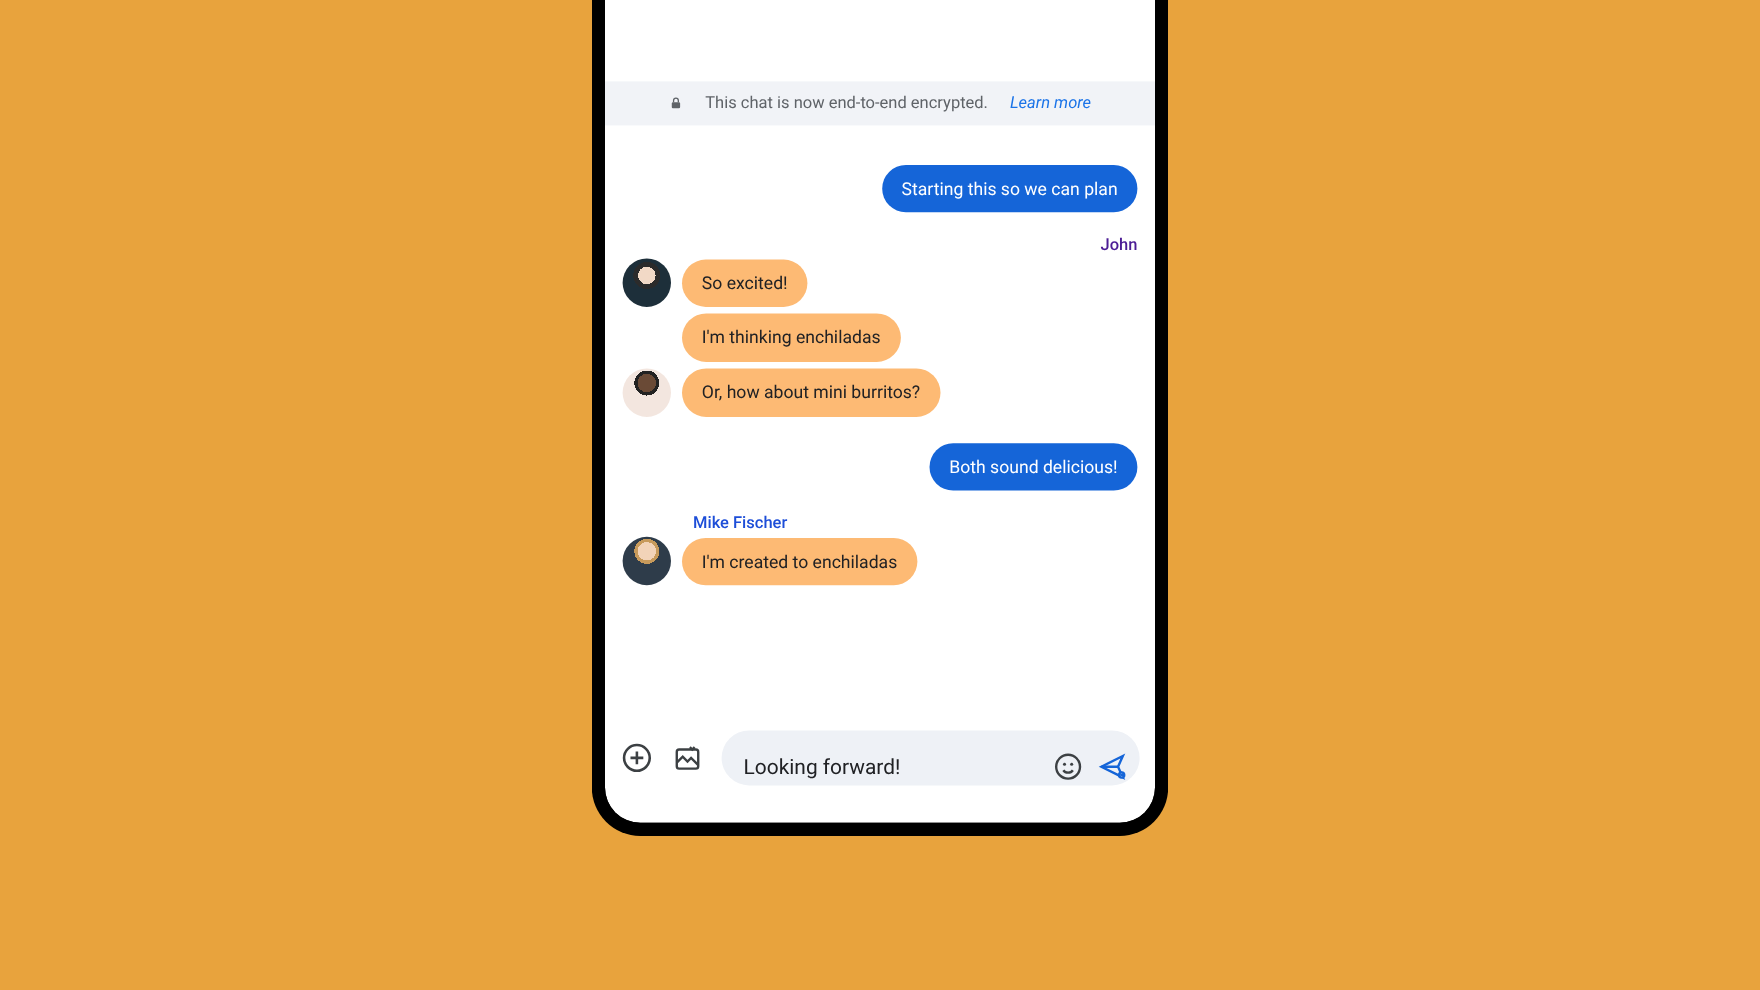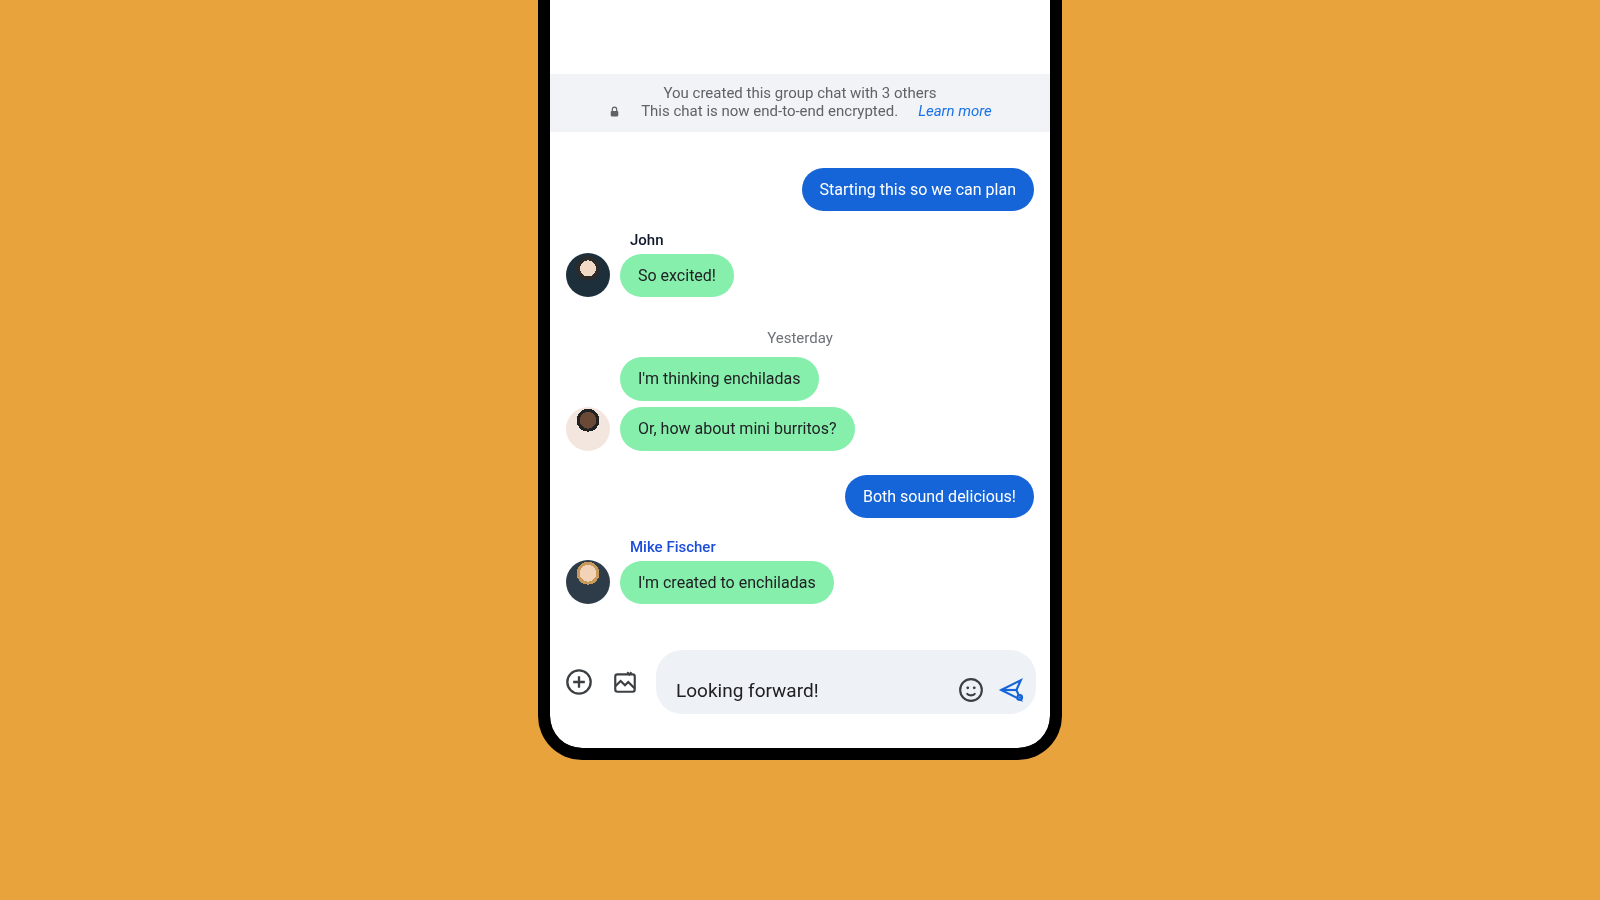--- a/index.html
+++ b/index.html
@@ -92,31 +92,31 @@
     border-radius: 24px;
     font-size: 16px;
     line-height: 1.35;
     max-width: 82%;
   }
   .bubble.out {
     background: #1565D8;
     color: #fff;
   }
   .bubble.in {
-    background: #86efac;
+    background: #fdba74;
     color: #202124;
   }
   .sender-label {
     font-size: 15px;
     font-weight: 500;
     margin-left: 64px;
     margin-bottom: 4px;
     margin-top: 14px;
   }
-  .label-john { color: #0f172a; }
+  .label-john { color: #4c1d95; text-align: right; }
   .label-danielle { color: #a142f4; }
   .label-mike { color: #1d4ed8; }
   .date-sep {
     text-align: center;
     font-size: 15px;
     color: #6d7378;
     margin: 26px 0 10px 0;
   }
   .gap-md { height: 18px; }
 
@@ -133,21 +133,21 @@
     display: flex;
     align-items: center;
     justify-content: center;
     color: #3c4043;
     cursor: pointer;
   }
   .compose-pill {
     flex: 1 1 auto;
     background: #EEF1F6;
     border-radius: 26px;
-    height: 64px;
+    height: 50px;
     display: flex;
     align-items: center;
     padding: 16px 10px 0 20px;
     gap: 10px;
   }
   .compose-text {
     flex: 1 1 auto;
     font-size: 19px;
     color: #202124;
   }
@@ -161,21 +161,20 @@
   }
 </style>
 </head>
 <body>
 
 <div class="phone-frame">
   <div class="phone-screen">
     <div class="spacer-top"></div>
 
     <div class="info-banner">
-      <div>You created this group chat with 3 others</div>
       <div class="info-line2">
         <span class="lock-icon-mini">
           <svg width="13" height="13" viewBox="0 0 24 24" fill="none" stroke="#5f6368" stroke-width="2.2">
               <rect x="5" y="11" width="14" height="10" rx="2" fill="#5f6368" stroke="none"></rect>
               <path d="M8 11V8a4 4 0 0 1 8 0v3"></path>
             </svg>
         </span>
         <span>This chat is now end-to-end encrypted.</span>
         <span class="link-text">Learn more</span>
       </div>
@@ -187,21 +186,20 @@
       <div class="row outgoing">
         <div class="bubble out">Starting this so we can plan</div>
       </div>
 
       <div class="sender-label label-john">John</div>
       <div class="row incoming">
         <span class="avatar john"></span>
         <div class="bubble in">So excited!</div>
       </div>
 
-      <div class="date-sep">Yesterday</div>
 
       <div class="row incoming">
         <span class="avatar-spacer"></span>
         <div class="bubble in">I'm thinking enchiladas</div>
       </div>
       <div class="row incoming">
         <span class="avatar danielle"></span>
         <div class="bubble in">Or, how about mini burritos?</div>
       </div>
 

